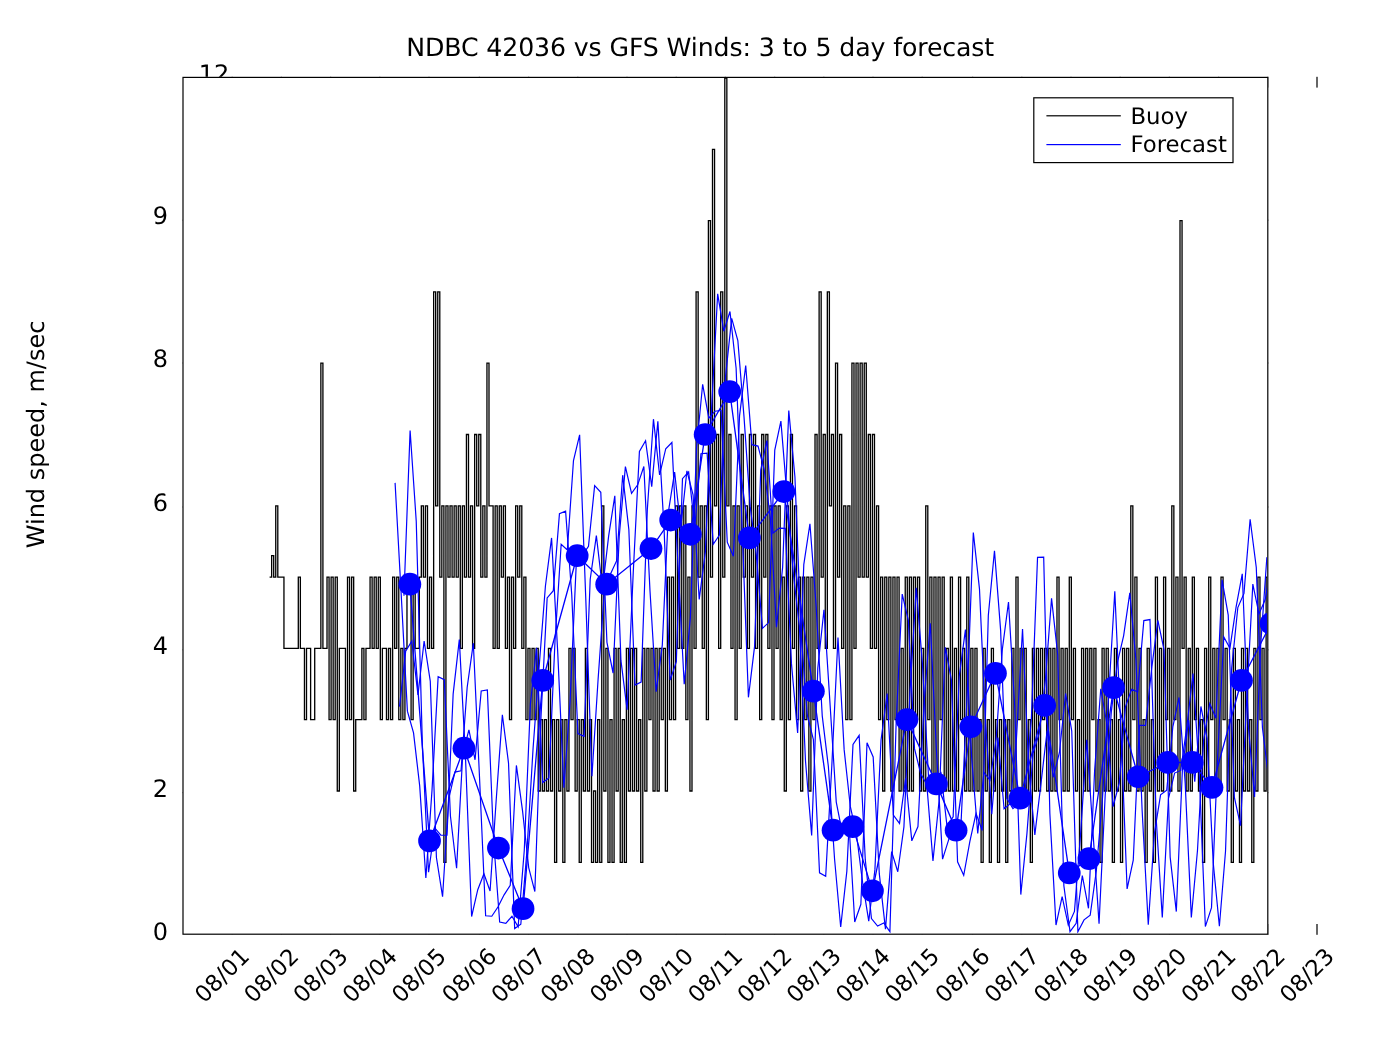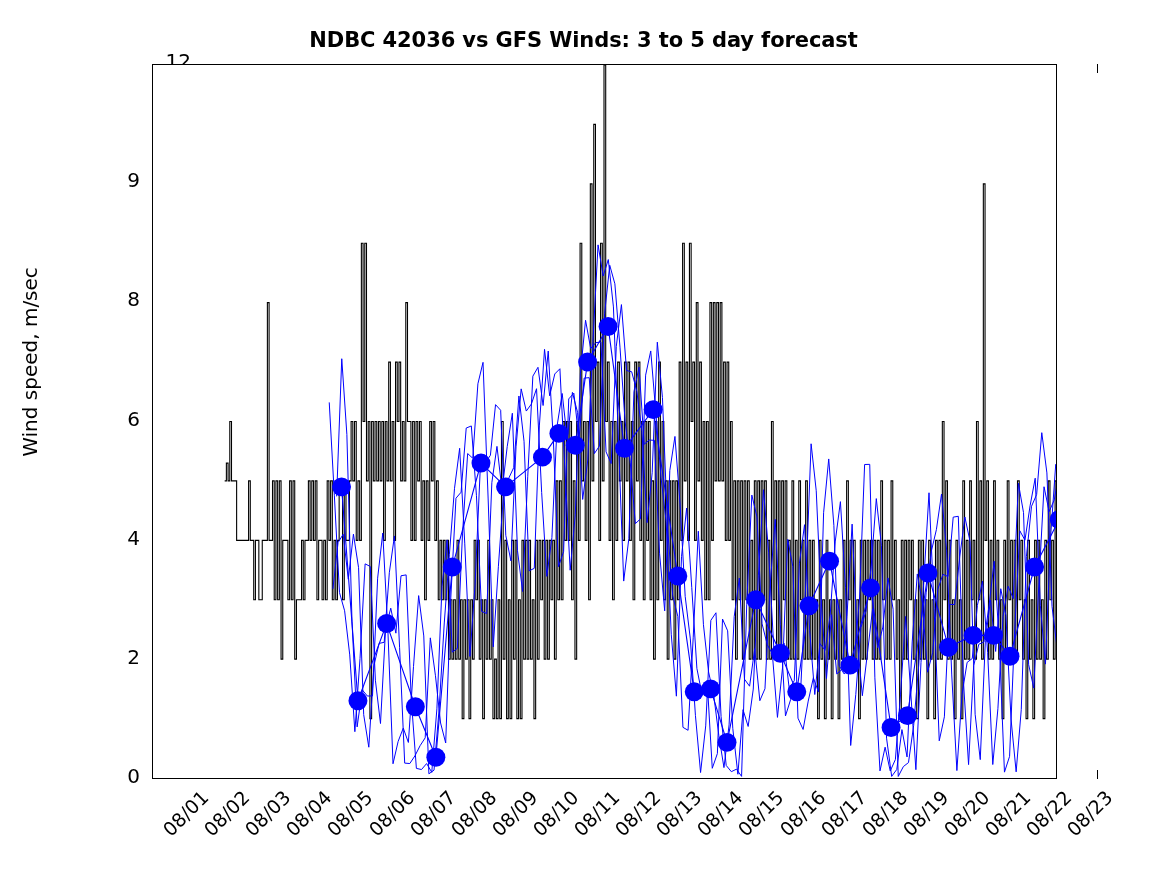--- a/index.html
+++ b/index.html
@@ -26,21 +26,21 @@
   }
 
   
   #chart-title {
     position: absolute;
     left: 0;
     top: 28px;
     width: 1167px;
     text-align: center;
     font-size: 21px;
-    font-weight: bold;
+    font-weight: normal;
     color: #000000;
     letter-spacing: -0.1px;
     white-space: nowrap;
   }
 
   
   #plot-area {
     position: absolute;
     left: 152px;
     top: 64px;
@@ -312,14 +312,24 @@
           <circle cx="842.45" cy="572.00" r="9.5" fill="#0000ff"></circle>
           <circle cx="858.89" cy="592.85" r="9.5" fill="#0000ff"></circle>
           <circle cx="883.55" cy="503.48" r="9.5" fill="#0000ff"></circle>
           <circle cx="908.21" cy="455.81" r="9.5" fill="#0000ff"></circle>
           <circle cx="928.76" cy="387.29" r="9.5" fill="#0000ff"></circle>
           <circle cx="945.20" cy="470.71" r="9.5" fill="#0000ff"></circle>
         </g>
     </svg>
   </div>
 
+  <div id="legend">
+    <div class="legend-row r0">
+      <div class="legend-swatch" style="border-top:1.6px solid #000000;"></div>
+      <div class="legend-text">Buoy</div>
+    </div>
+    <div class="legend-row r1">
+      <div class="legend-swatch" style="border-top:1.6px solid #0000ff;"></div>
+      <div class="legend-text">Forecast</div>
+    </div>
+  </div>
 
 </div>
 
 </body></html>

